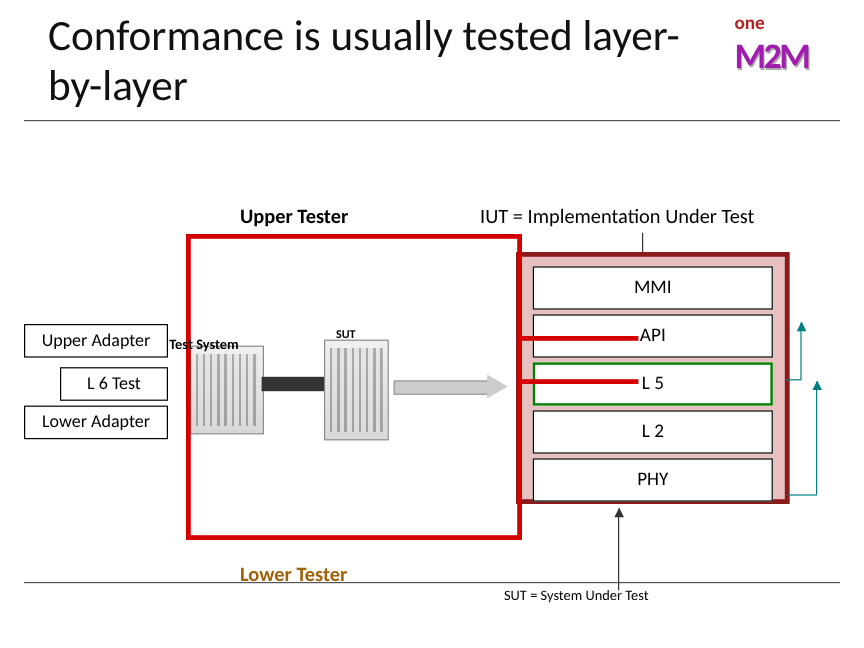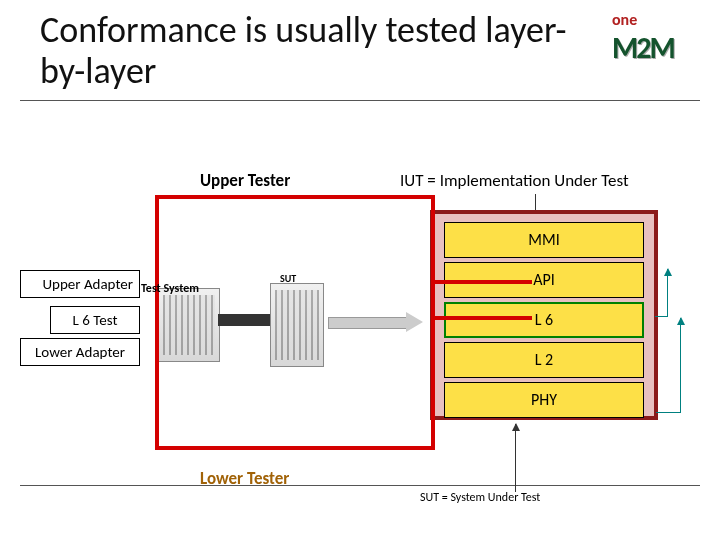--- a/index.html
+++ b/index.html
@@ -32,21 +32,21 @@
   
   .logo {
     position: absolute;
     top: 10px;
     right: 18px;
     width: 90px;
     height: 50px;
   }
   .logo .one { font-size: 16px; font-weight: bold; color: #b22222; }
   .logo .m2m {
-    font-size: 30px; font-weight: bold; color: #14532d;
+    font-size: 30px; font-weight: bold; color: #a21caf;
     letter-spacing: -2px; text-shadow: 1px 1px 0 #aaa;
   }
   
   .red-frame {
     position: absolute;
     left: 155px;
     top: 195px;
     width: 280px;
     height: 255px;
     border: 4px solid #d40000;
@@ -117,21 +117,21 @@
   .left-box {
     position: absolute;
     background: #fff;
     border: 1.5px solid #000;
     text-align: center;
     font-size: 15px;
     padding: 4px 6px;
     z-index: 10;
     box-sizing: border-box;
   }
-  .upper-adapter { left: 20px; top: 270px; width: 120px; text-align: right; }
+  .upper-adapter { left: 20px; top: 270px; width: 120px; }
   .l3-test       { left: 50px; top: 306px; width: 90px; }
   .lower-adapter { left: 20px; top: 338px; width: 120px; }
   .test-system-lbl {
     position: absolute;
     left: 140px; top: 281px;
     width: 60px;
     font-size: 12px; font-weight: bold; text-align: center;
     z-index: 11;
   }
   .sut-lbl {
@@ -190,21 +190,21 @@
     border: 4px solid #8b1a1a;
     background: #e8c0c0;
     box-sizing: border-box;
     z-index: 4;
   }
   .stack-cell {
     position: absolute;
     left: 10px;
     width: 200px;
     height: 36px;
-    background: #fde047;
+    background: #ffffff;
     border: 1.5px solid #000;
     text-align: center;
     line-height: 34px;
     font-size: 16px;
     box-sizing: border-box;
   }
   .c-mmi { top: 8px; }
   .c-api { top: 48px; }
   .c-l3  { top: 88px;  border: 2.5px solid #008000; line-height: 32px; }
   .c-l2  { top: 128px; }
@@ -282,21 +282,21 @@
 <div class="test-system-lbl">Test System</div>
 <div class="sut-lbl">SUT</div>
 
 <div class="left-box upper-adapter">Upper Adapter</div>
 <div class="left-box l3-test">L 6 Test</div>
 <div class="left-box lower-adapter">Lower Adapter</div>
 
 <div class="stack-wrap">
   <div class="stack-cell c-mmi">MMI</div>
   <div class="stack-cell c-api">API</div>
-  <div class="stack-cell c-l3">L 6</div>
+  <div class="stack-cell c-l3">L 5</div>
   <div class="stack-cell c-l2">L 2</div>
   <div class="stack-cell c-phy">PHY</div>
 </div>
 
 <div class="teal-arrow ta-1"></div>
 <div class="ta-1b"></div>
 <div class="teal-arrow ta-2"></div>
 <div class="ta-2b"></div>
 
 <div class="bottom-rule"></div>

